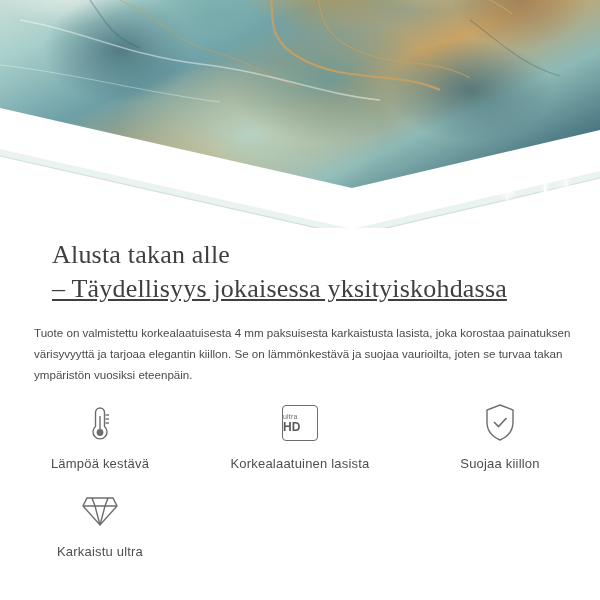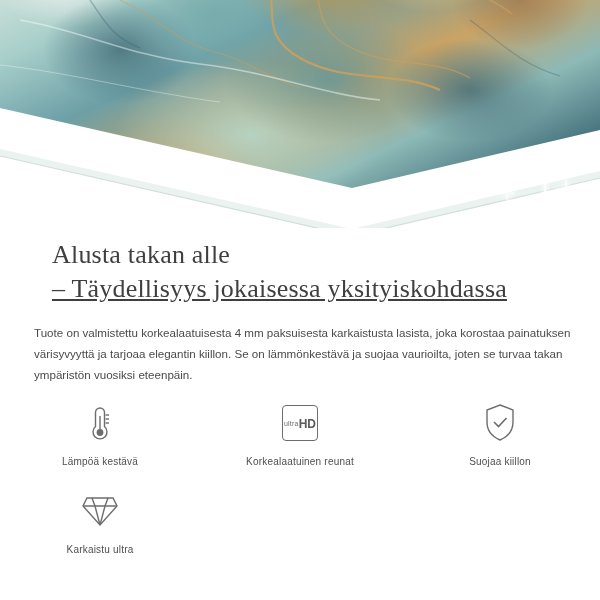--- a/index.html
+++ b/index.html
@@ -142,32 +142,33 @@
     padding-top: 8px;
   }
   .feature-icon {
     height: 46px;
     display: flex;
     align-items: center;
     justify-content: center;
   }
   .feature-label {
     margin-top: 10px;
-    font-size: 10px;
+    font-size: 13px;
     color: #4e4e4e;
     text-align: center;
     letter-spacing: 0.2px;
   }
   .ultra-hd {
     width: 34px;
     height: 34px;
     border: 1.4px solid #6d6d6d;
     border-radius: 4px;
     display: flex;
-    align-items: center;
+    flex-direction: column;
+    align-items: flex-start;
     justify-content: center;
     line-height: 1;
   }
   .ultra-hd .u-top {
     font-size: 7px;
     color: #6d6d6d;
     letter-spacing: 0.2px;
   }
   .ultra-hd .u-bot {
     font-size: 12px;
@@ -236,21 +237,21 @@
       <div class="feature-label">Lämpöä kestävä</div>
     </div>
 
     <div class="feature">
       <div class="feature-icon">
         <div class="ultra-hd">
           <span class="u-top">ultra</span>
           <span class="u-bot">HD</span>
         </div>
       </div>
-      <div class="feature-label">Korkealaatuinen reunat</div>
+      <div class="feature-label">Korkealaatuinen lasista</div>
     </div>
 
     <div class="feature">
       <div class="feature-icon">
         <svg width="36" height="42" viewBox="0 0 36 42" fill="none" stroke="#6d6d6d" stroke-width="1.4">
           <path d="M18 3 L31 8 v12 c0 9 -6 15 -13 18 c-7 -3 -13 -9 -13 -18 V8 z"></path>
           <polyline points="12,20 16.5,24.5 24.5,16" stroke-width="1.6"></polyline>
         </svg>
       </div>
       <div class="feature-label">Suojaa kiillon</div>

